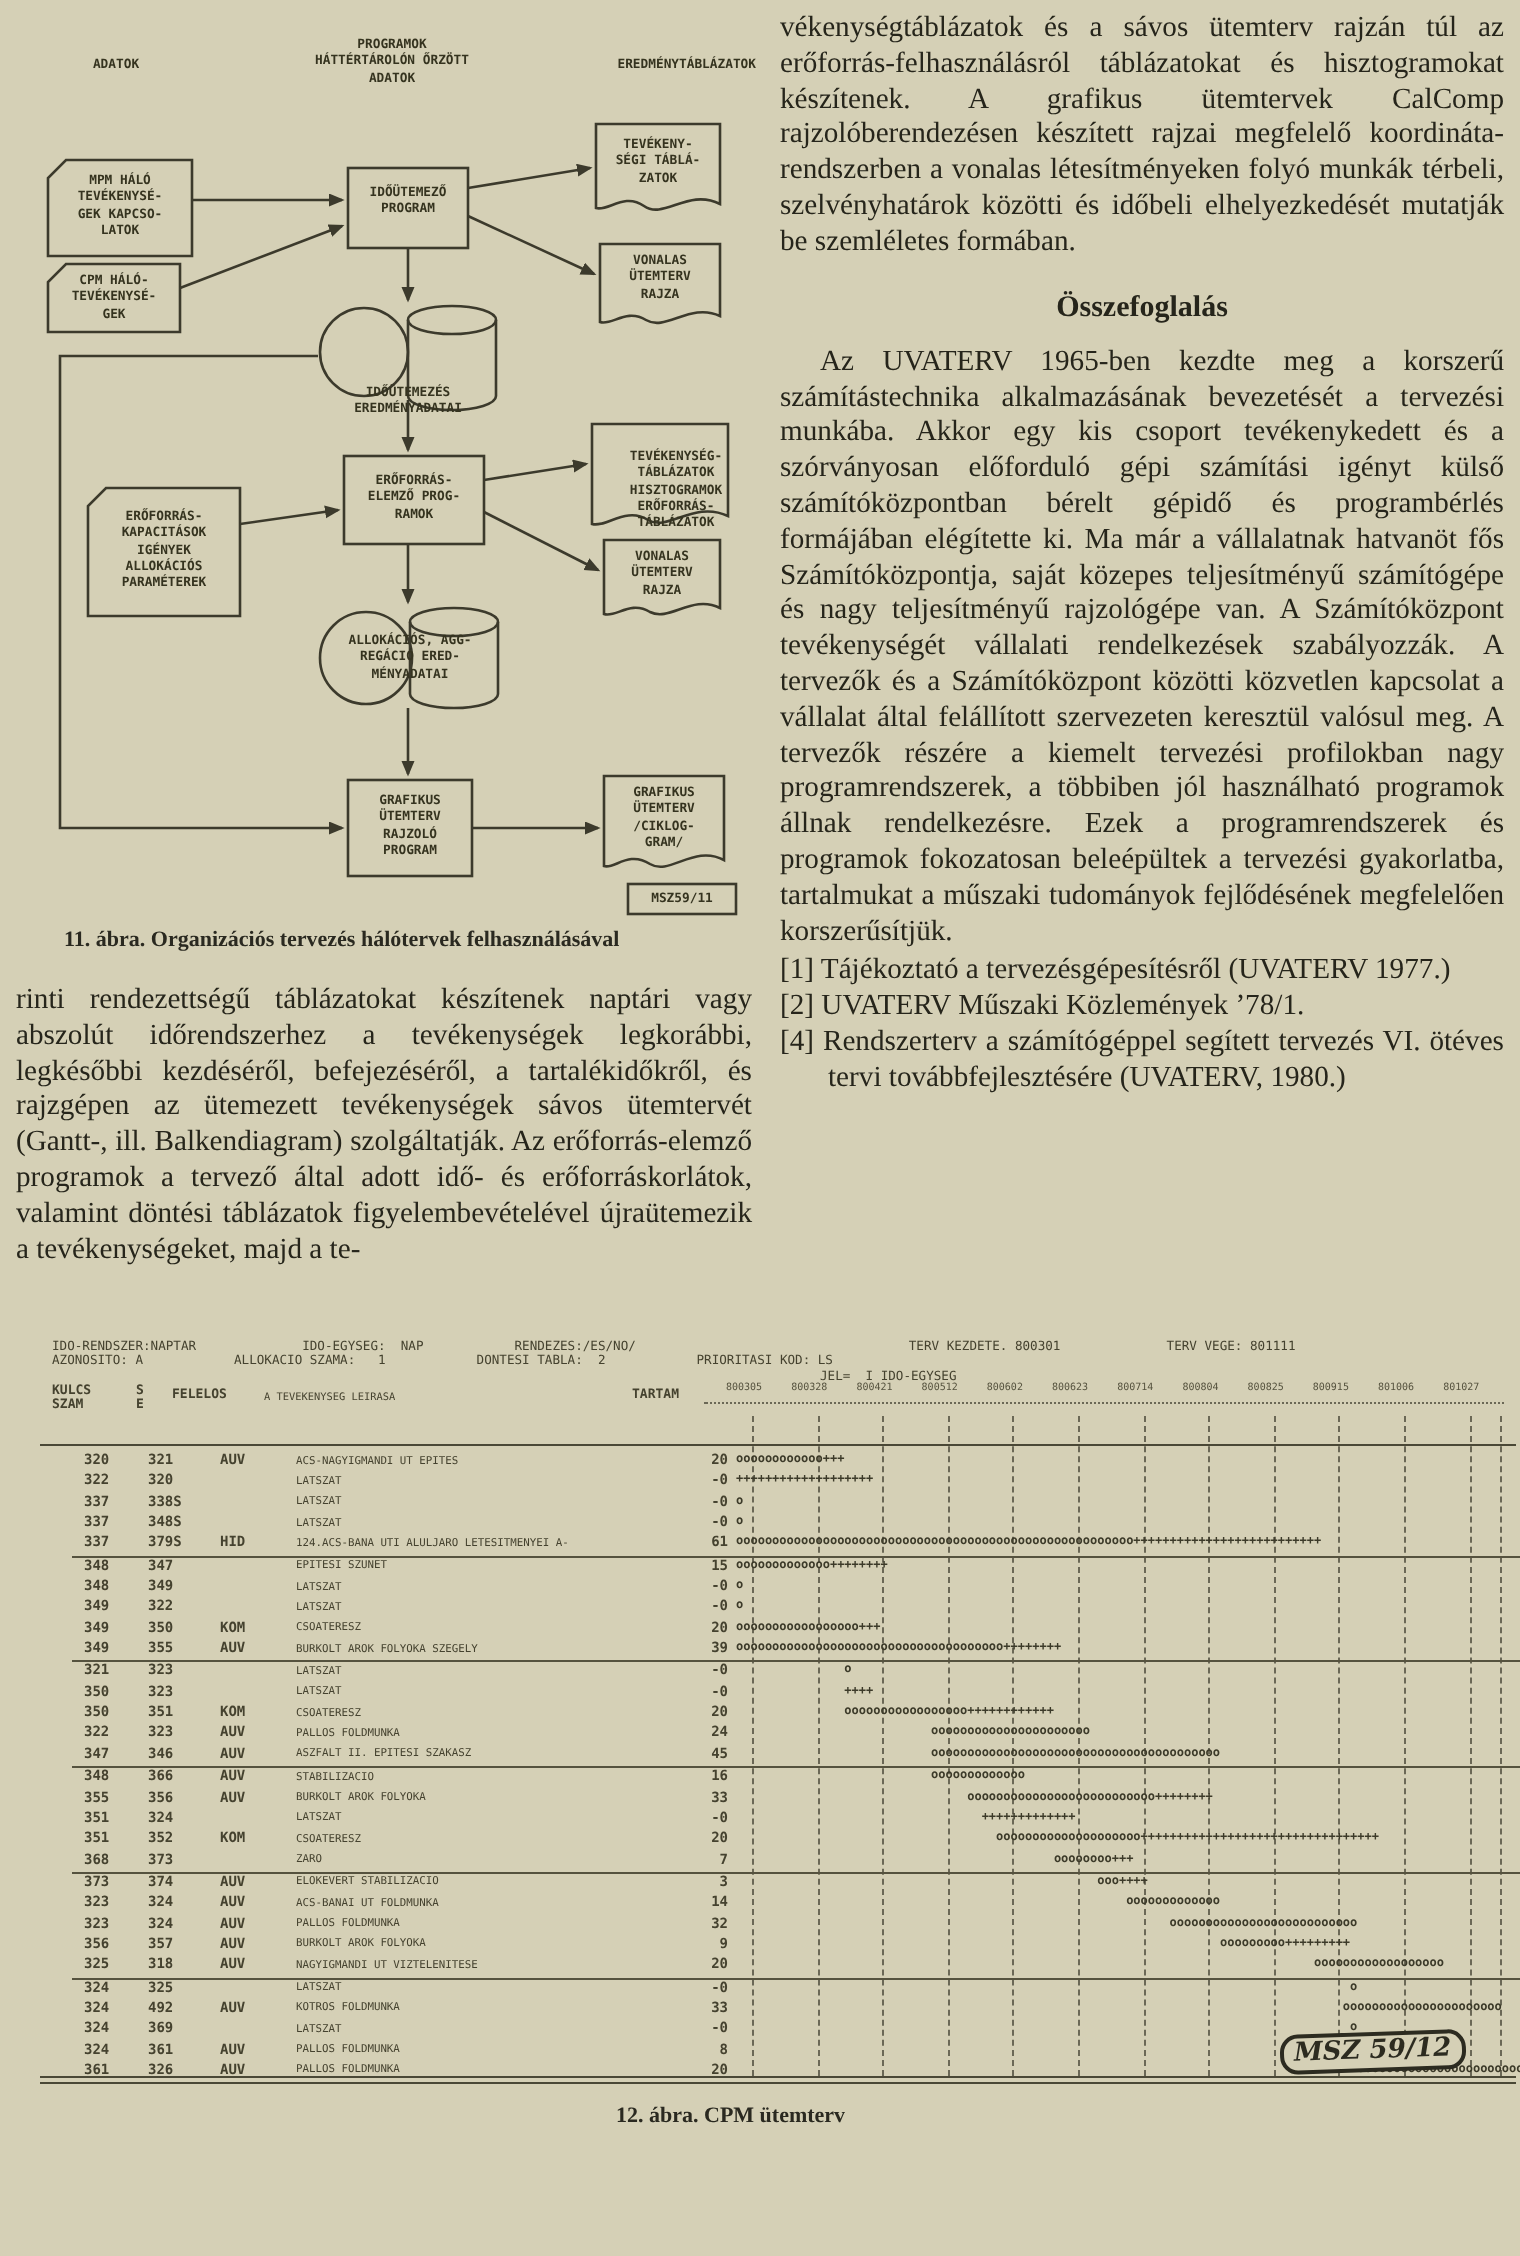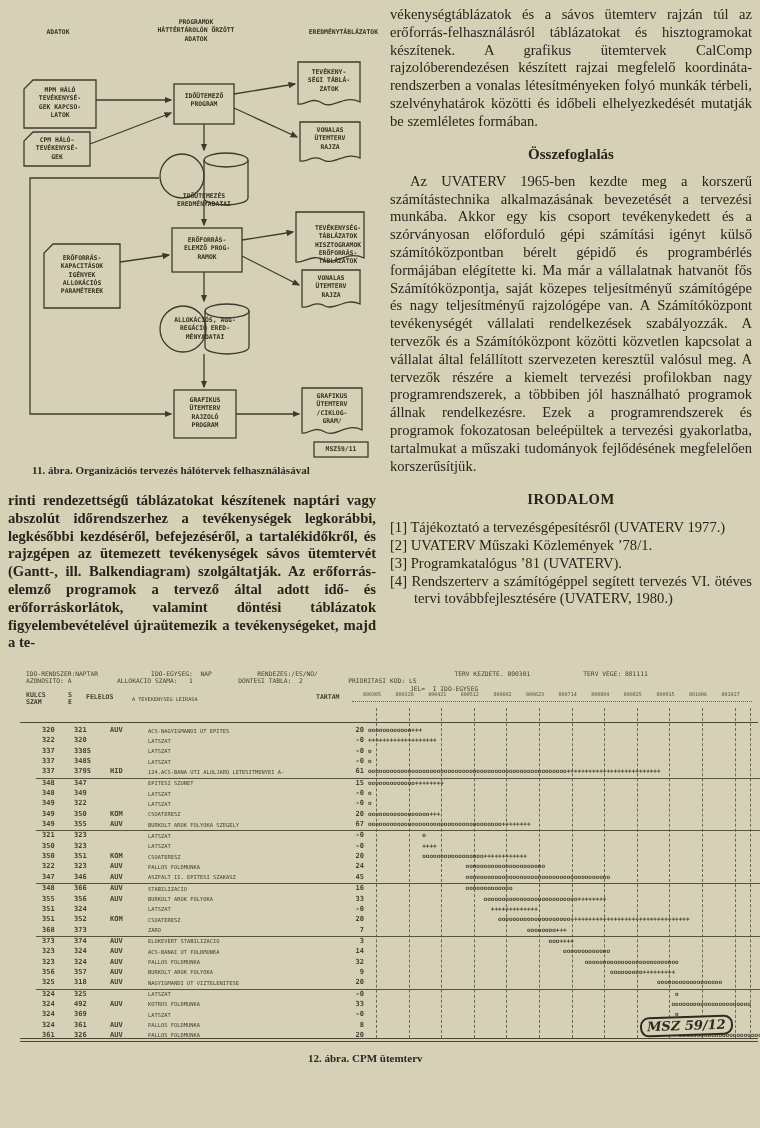--- a/index.html
+++ b/index.html
@@ -7,21 +7,21 @@
        font-family:"Liberation Serif", serif;color:#24231a;}
   .abs{position:absolute;}
   
   #fig11{left:6px;top:4px;width:372px;height:482px;}
   #fig11 svg{position:absolute;left:0;top:0;}
   .fc-label{position:absolute;font-family:"DejaVu Sans Mono", monospace;font-weight:bold;
             font-size:6.4px;line-height:1.3;color:#35331f;white-space:pre-line;text-align:center;}
   .fc-cap{position:absolute;left:26px;top:460px;width:330px;font-size:11px;font-weight:bold;color:#2a2920;}
   
   .coltext{font-size:14.6px;line-height:1.22;text-align:justify;color:#26251b;}
-  #leftcol{left:8px;top:492px;width:368px;font-weight:bold;}
+  #leftcol{left:8px;top:492px;width:368px;}
   #rightcol{left:390px;top:6px;width:362px;}
   .para{margin:0 0 2px 0;}
   .indent{text-indent:20px;}
   .cheading{text-align:center;font-weight:bold;font-size:15px;margin:14px 0 10px 0;}
   .cheading2{text-align:center;font-weight:bold;font-size:14.6px;letter-spacing:.5px;margin:16px 0 10px 0;}
   .ref{padding-left:24px;text-indent:-24px;margin:0;}
   
   #fig12{left:20px;top:668px;width:738px;height:428px;font-family:"DejaVu Sans Mono", monospace;color:#45422f;}
   .hline{position:absolute;left:6px;white-space:pre;font-size:6.3px;letter-spacing:0;}
   .colhead{position:absolute;font-size:6.5px;font-weight:bold;white-space:pre-line;line-height:1.15;}
@@ -147,24 +147,22 @@
 /CIKLOG-
 GRAM/</div>
   <div class="fc-label" style="left:308px;top:441px;width:54px;">MSZ59/11</div>
   <div class="fc-cap">11. ábra. Organizációs tervezés hálótervek felhasználásával</div>
 </div>
 
 <div id="rightcol" class="abs coltext">
   <p class="para">vékenységtáblázatok és a sávos ütemterv rajzán túl az erőforrás-felhasználásról táblázatokat és hisztogramokat készítenek. A grafikus ütemtervek CalComp rajzolóberendezésen készített rajzai megfelelő koordináta-rendszerben a vonalas létesítményeken folyó munkák térbeli, szelvényhatárok közötti és időbeli elhelyezkedését mutatják be szemléletes formában.</p>
   <div class="cheading">Összefoglalás</div>
   <p class="para indent">Az UVATERV 1965-ben kezdte meg a korszerű számítástechnika alkalmazásának bevezetését a tervezési munkába. Akkor egy kis csoport tevékenykedett és a szórványosan előforduló gépi számítási igényt külső számítóközpontban bérelt gépidő és programbérlés formájában elégítette ki. Ma már a vállalatnak hatvanöt fős Számítóközpontja, saját közepes teljesítményű számítógépe és nagy teljesítményű rajzológépe van. A Számítóközpont tevékenységét vállalati rendelkezések szabályozzák. A tervezők és a Számítóközpont közötti közvetlen kapcsolat a vállalat által felállított szervezeten keresztül valósul meg. A tervezők részére a kiemelt tervezési profilokban nagy programrendszerek, a többiben jól használható programok állnak rendelkezésre. Ezek a programrendszerek és programok fokozatosan beleépültek a tervezési gyakorlatba, tartalmukat a műszaki tudományok fejlődésének megfelelően korszerűsítjük.</p>
-  <div class="cheading2">IRODALOM</div>
   <p class="ref">[1] Tájékoztató a tervezésgépesítésről (UVATERV 1977.)</p>
   <p class="ref">[2] UVATERV Műszaki Közlemények ’78/1.</p>
-  <p class="ref">[3] Programkatalógus ’81 (UVATERV).</p>
   <p class="ref">[4] Rendszerterv a számítógéppel segített tervezés VI. ötéves tervi továbbfejlesztésére (UVATERV, 1980.)</p>
 </div>
 
 <div id="leftcol" class="abs coltext">
   <p class="para">rinti rendezettségű táblázatokat készítenek naptári vagy abszolút időrendszerhez a tevékenységek legkorábbi, legkésőbbi kezdéséről, befejezéséről, a tartalékidőkről, és rajzgépen az ütemezett tevékenységek sávos ütemtervét (Gantt-, ill. Balkendiagram) szolgáltatják. Az erőforrás-elemző programok a tervező által adott idő- és erőforráskorlátok, valamint döntési táblázatok figyelembevételével újraütemezik a tevékenységeket, majd a te-</p>
 </div>
 
 <div id="fig12" class="abs">
   <div class="hline" style="top:2px;">IDO-RENDSZER:NAPTAR              IDO-EGYSEG:  NAP            RENDEZES:/ES/NO/                                    TERV KEZDETE. 800301              TERV VEGE: 801111</div>
   <div class="hline" style="top:9px;">AZONOSITO: A            ALLOKACIO SZAMA:   1            DONTESI TABLA:  2            PRIORITASI KOD: LS</div>
@@ -279,21 +277,21 @@
         <span class="c-resp">KOM</span>
         <span class="c-desc">CSOATERESZ</span>
         <span class="c-dur">20</span>
         <span class="c-bar">ooooooooooooooooo+++</span>
       </div>
       <div class="trow group-end">
         <span class="c-k1">349</span>
         <span class="c-k2">355</span>
         <span class="c-resp">AUV</span>
         <span class="c-desc">BURKOLT AROK FOLYOKA SZEGELY</span>
-        <span class="c-dur">67</span>
+        <span class="c-dur">39</span>
         <span class="c-bar">ooooooooooooooooooooooooooooooooooooo++++++++</span>
       </div>
       <div class="trow">
         <span class="c-k1">321</span>
         <span class="c-k2">323</span>
         <span class="c-resp"></span>
         <span class="c-desc">LATSZAT</span>
         <span class="c-dur">-0</span>
         <span class="c-bar">               o</span>
       </div>

